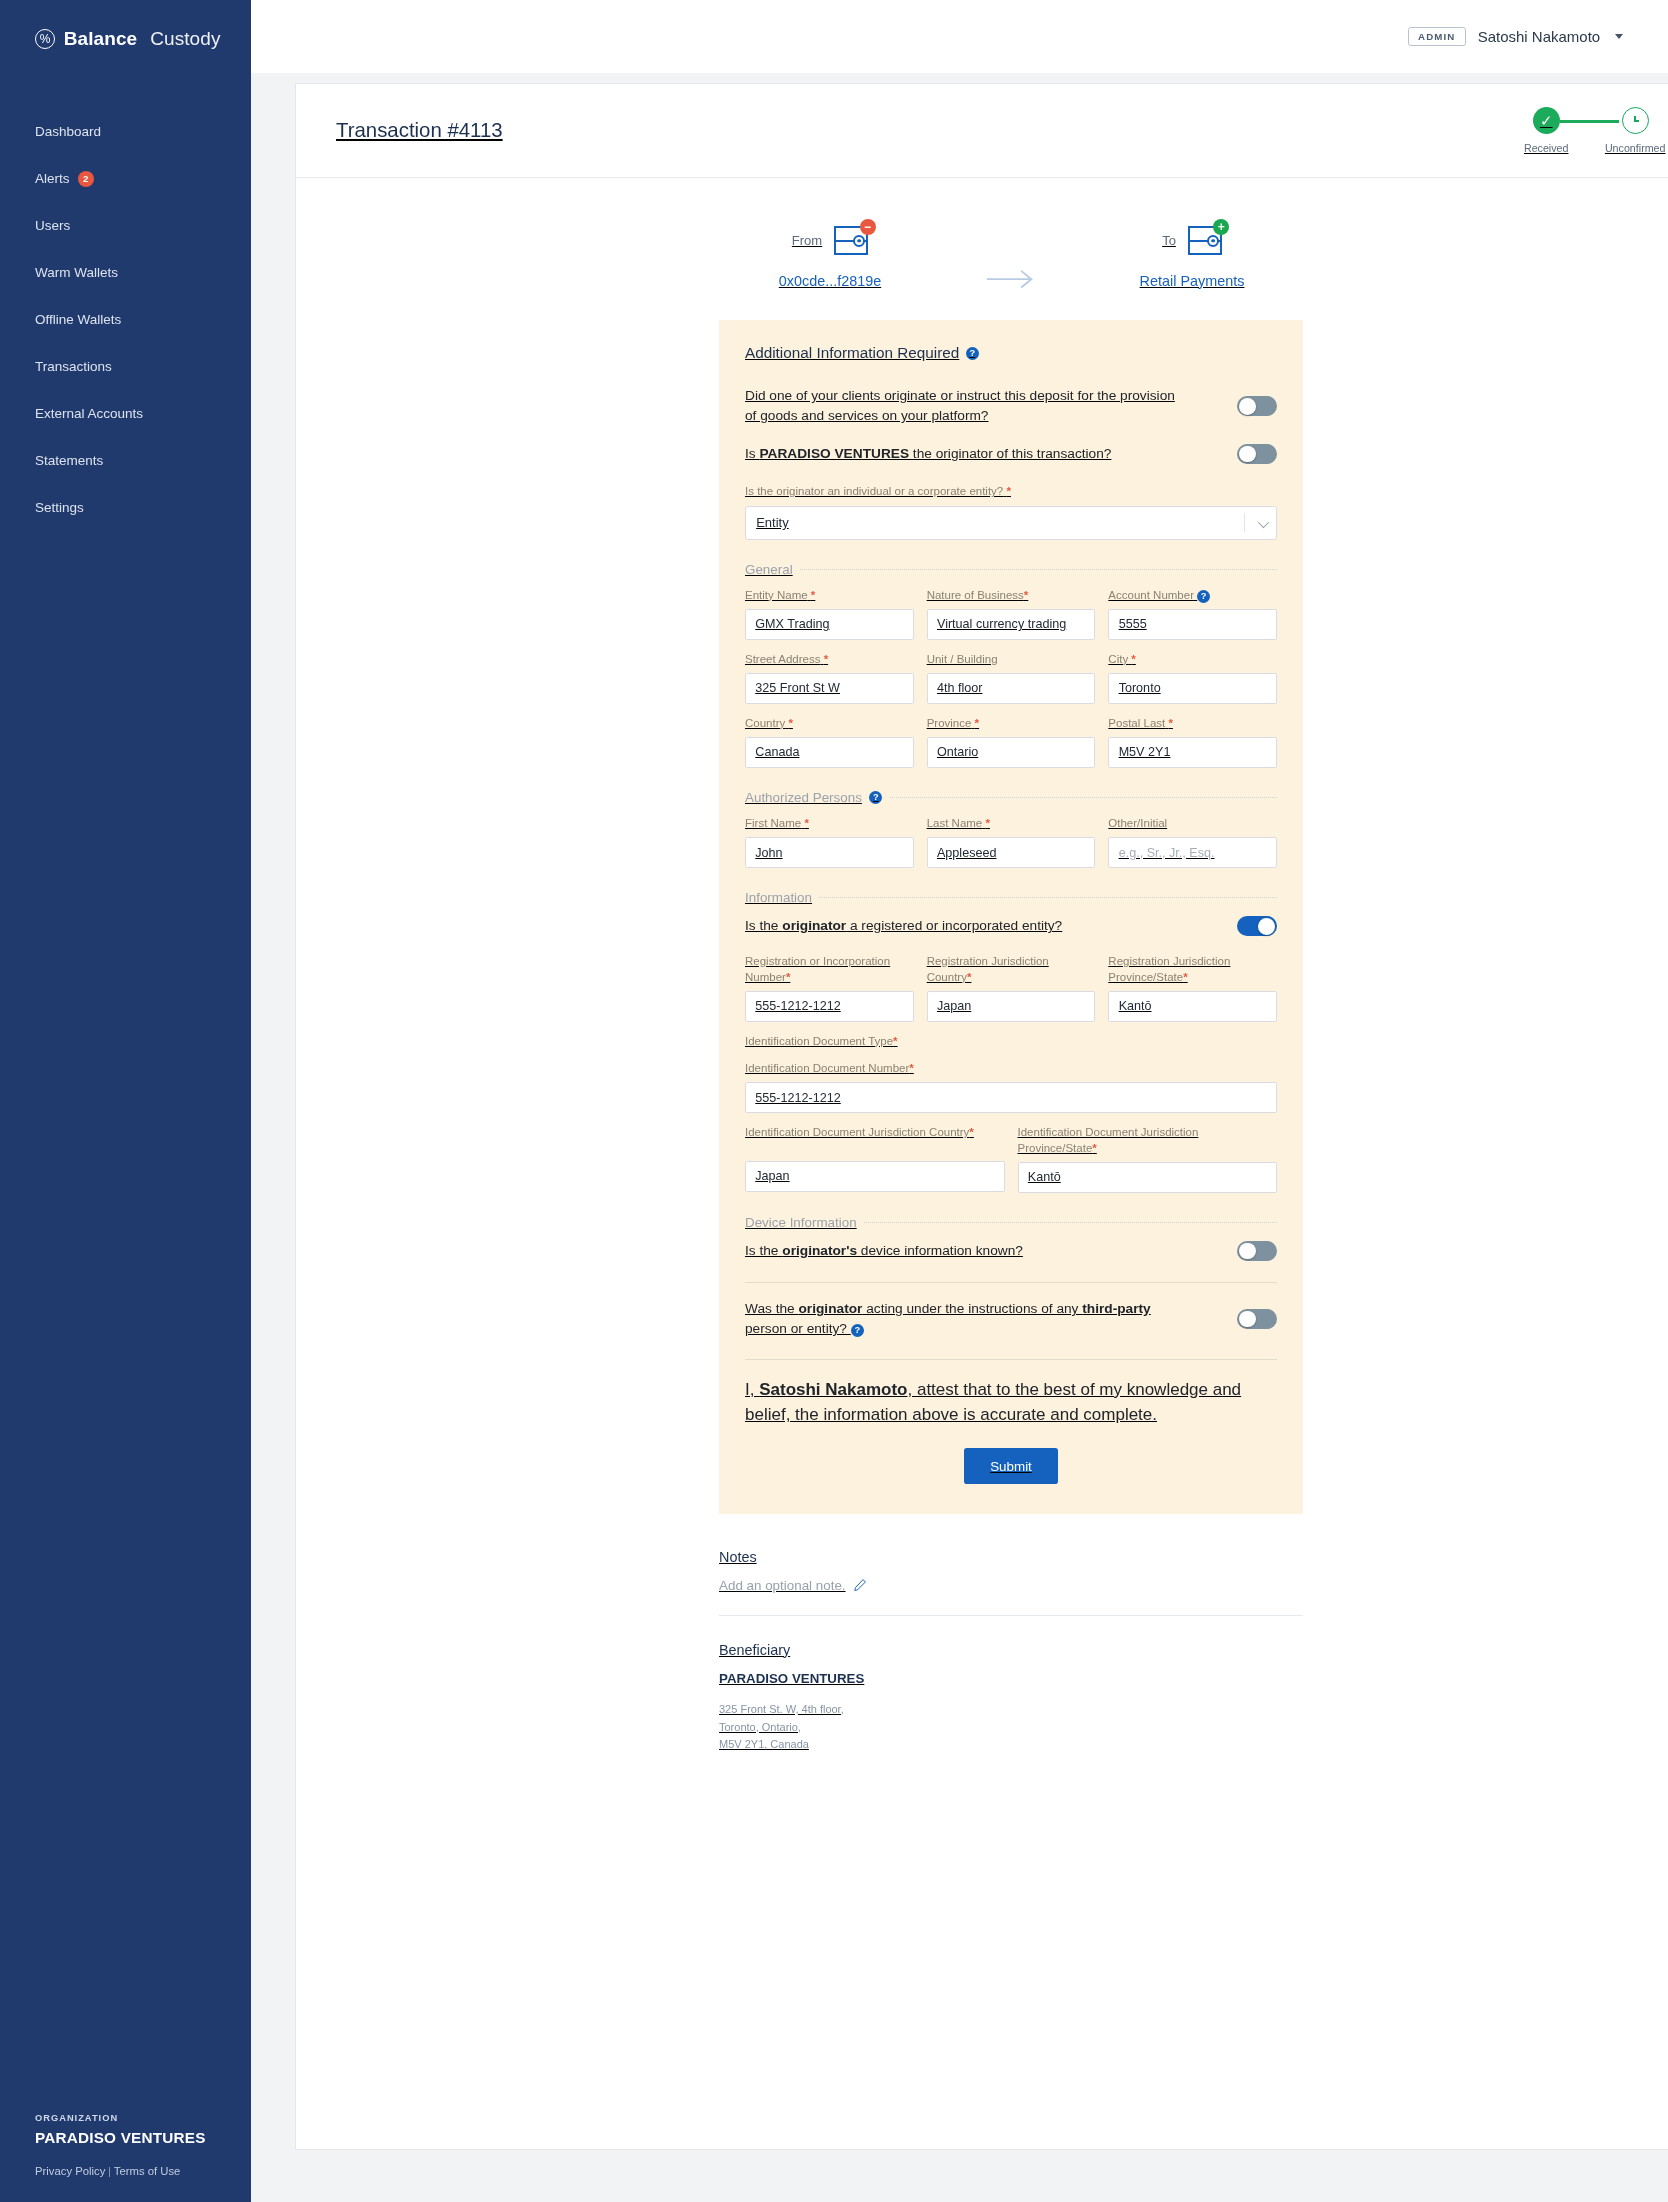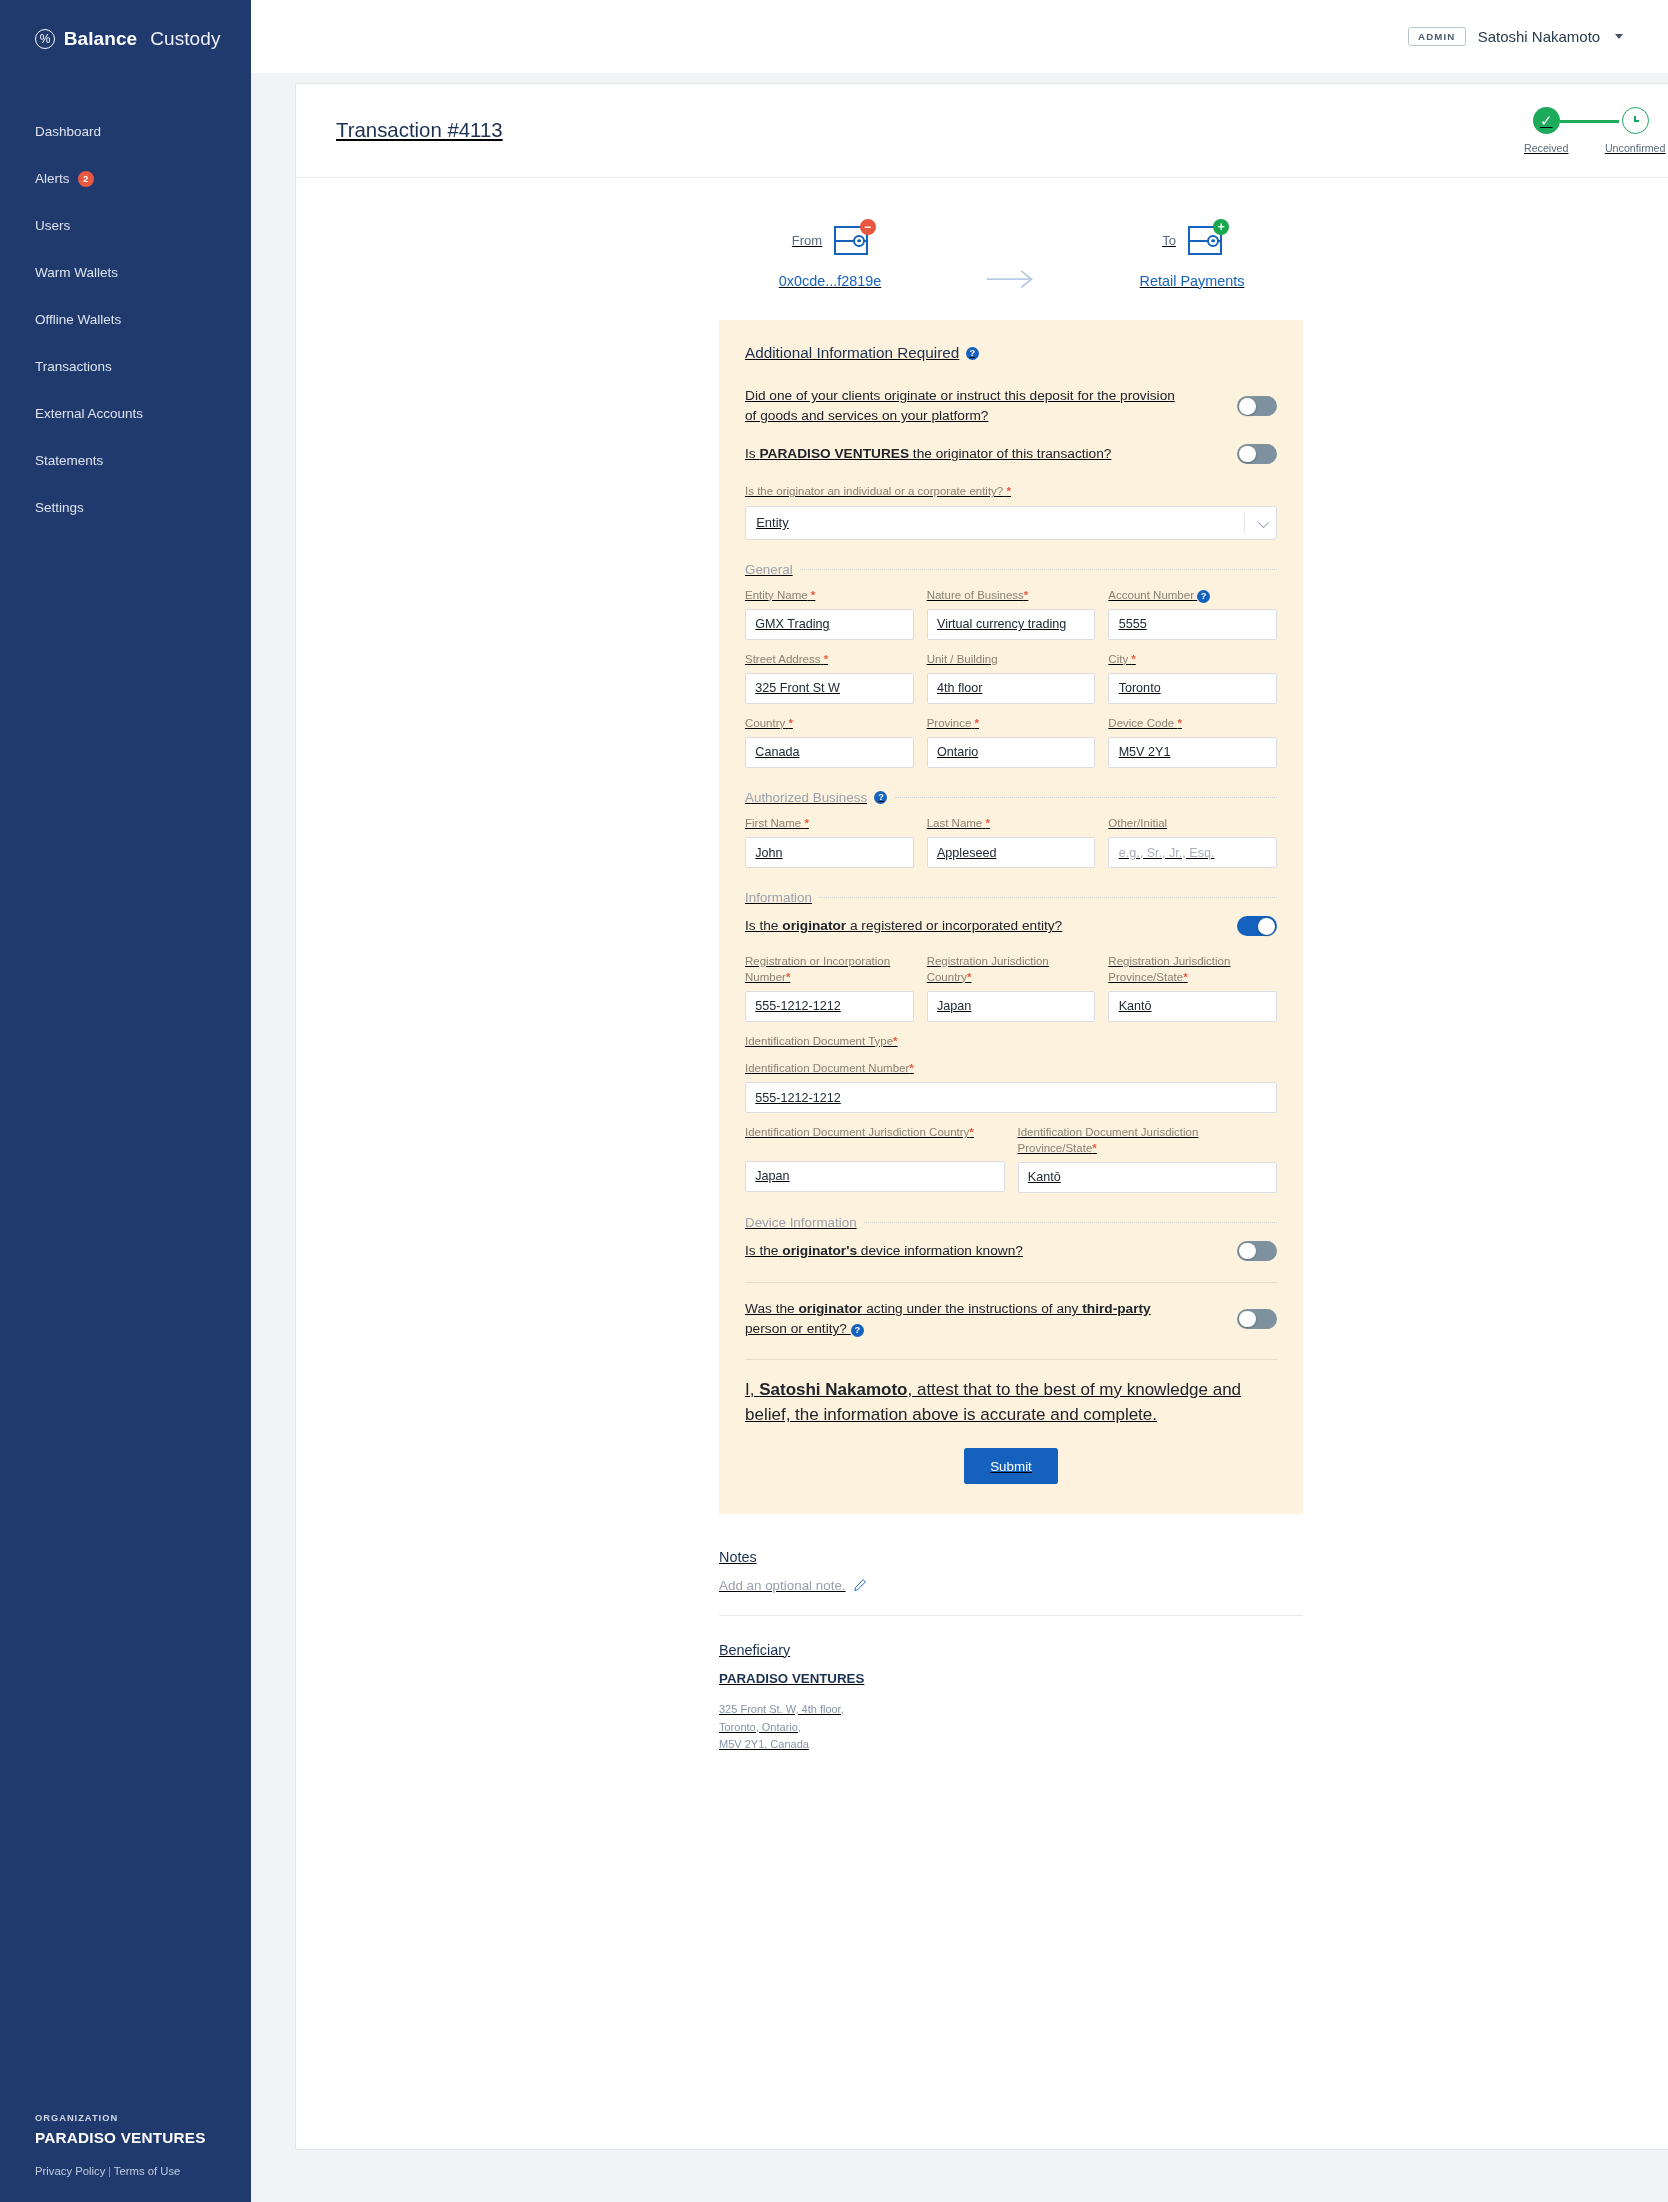--- a/index.html
+++ b/index.html
@@ -477,27 +477,27 @@
       <div class="grid3">
         <div>
           <div class="field-label"><span>Country</span> <span class="req">*</span></div>
           <div class="input">Canada</div>
         </div>
         <div>
           <div class="field-label"><span>Province</span> <span class="req">*</span></div>
           <div class="input">Ontario</div>
         </div>
         <div>
-          <div class="field-label"><span>Device Code</span> <span class="req">*</span></div>
+          <div class="field-label"><span>Postal Last</span> <span class="req">*</span></div>
           <div class="input">M5V 2Y1</div>
         </div>
       </div>
 
       <div class="section-head">
-        <span>Authorized Business</span>
+        <span>Authorized Persons</span>
         <span class="help-ico">?</span>
         <span class="dotline"></span>
       </div>
 
       <div class="grid3">
         <div>
           <div class="field-label"><span>First Name</span> <span class="req">*</span></div>
           <div class="input">John</div>
         </div>
         <div>

